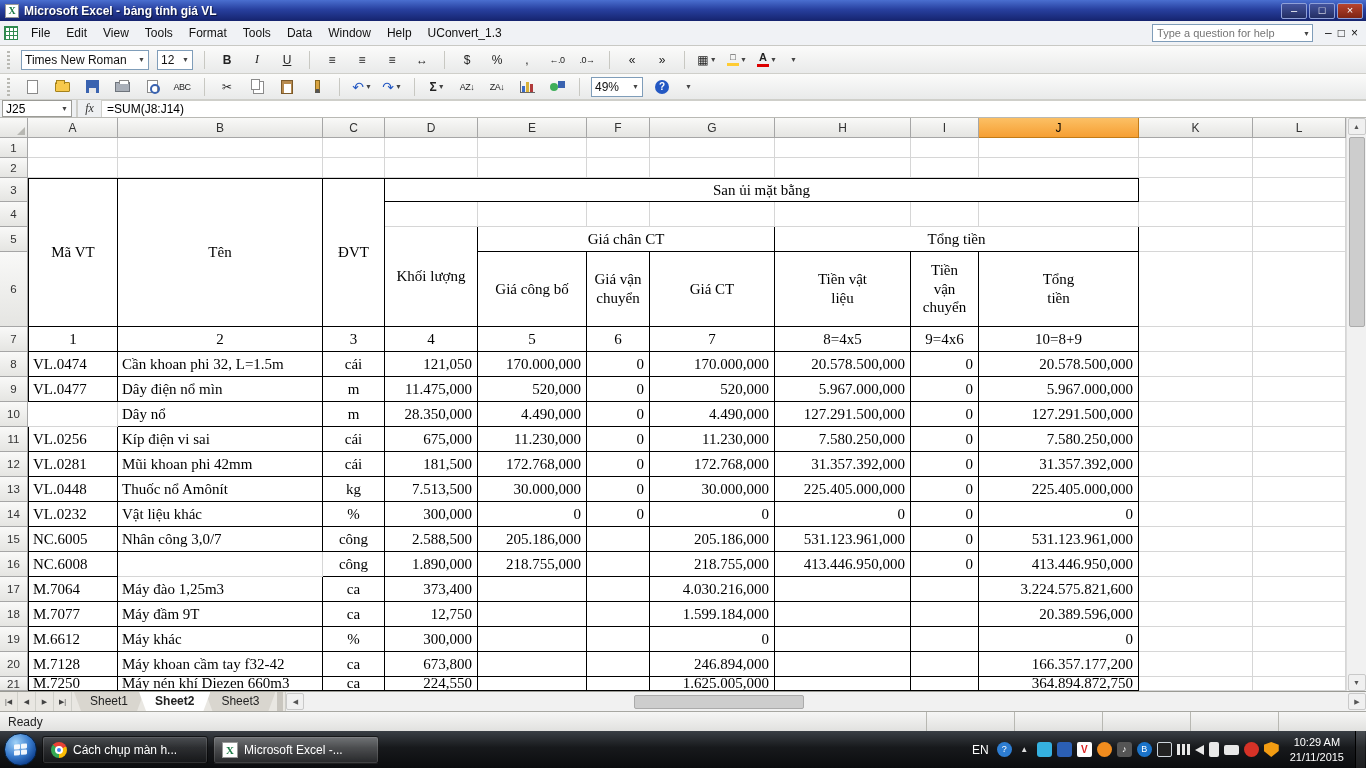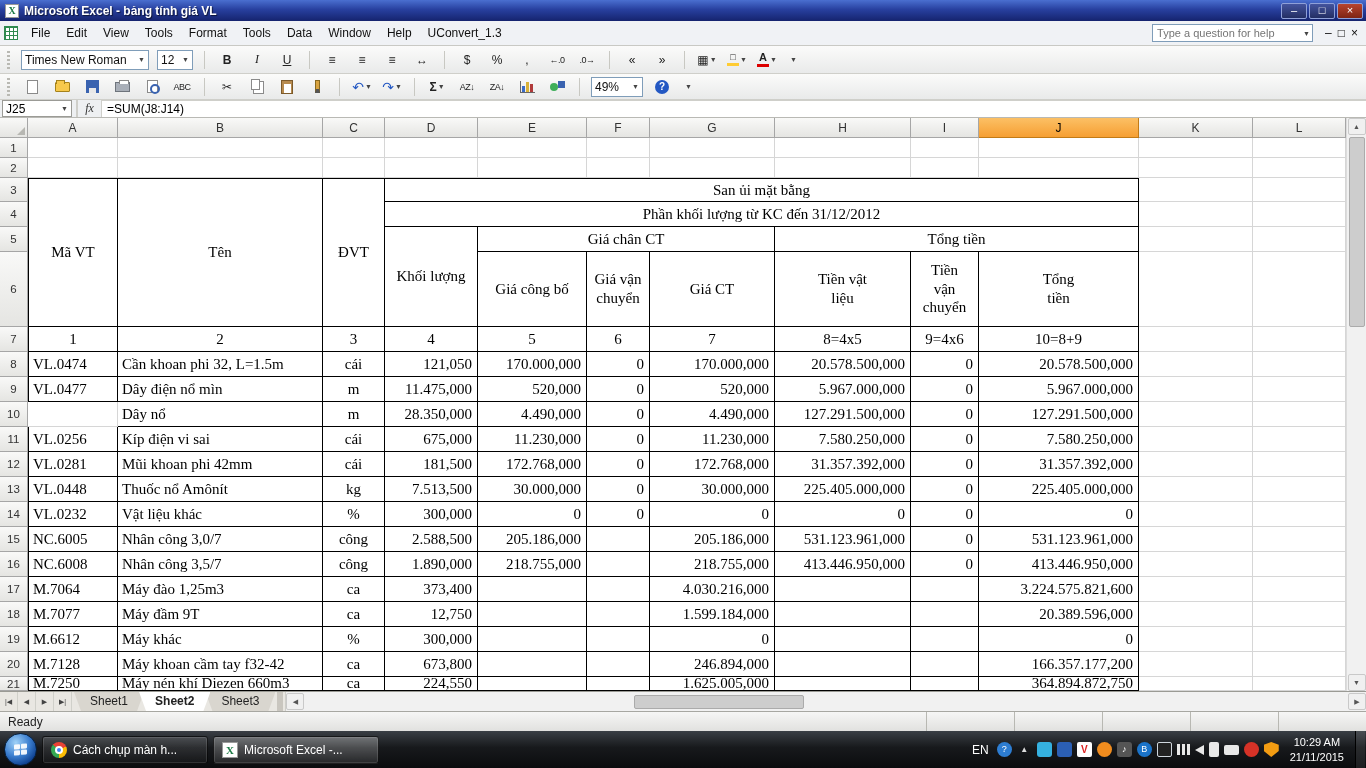--- a/index.html
+++ b/index.html
@@ -322,21 +322,20 @@
   </div>
 
   <div class="sheet-region">
     <div class="grid" id="grid">
       <div class="corner"></div>
 
       <div class="tcell th bt" style="grid-area:4/3/8/4">Tên</div>
       <div class="tcell th bt bl" style="grid-area:4/2/8/3">Mã VT</div>
       <div class="tcell th bt" style="grid-area:4/4/8/5">ĐVT</div>
       <div class="tcell th bt" style="grid-area:4/5/5/12">San ủi mặt bằng</div>
-      <div class="tcell th" style="grid-area:5/5/6/12">Phần khối lượng từ KC đến 31/12/2012</div>
       <div class="tcell th" style="grid-area:6/5/8/6">Khối lượng</div>
       <div class="tcell th" style="grid-area:6/6/7/9">Giá chân CT</div>
       <div class="tcell th" style="grid-area:6/9/7/12">Tổng tiền</div>
       <div class="tcell th" style="grid-area:7/6/8/7">Giá công bố</div>
       <div class="tcell th" style="grid-area:7/7/8/8">Giá vận chuyển</div>
       <div class="tcell th" style="grid-area:7/8/8/9">Giá CT</div>
       <div class="tcell th" style="grid-area:7/9/8/10;padding:0 34px">Tiền vật liệu</div>
       <div class="tcell th" style="grid-area:7/10/8/11;padding:0 9px">Tiền vận chuyển</div>
       <div class="tcell th" style="grid-area:7/11/8/12;padding:0 55px">Tổng tiền</div>
     <div class="colhead" style="grid-area: 1 / 2 / 2 / 3;">A</div>
@@ -708,21 +707,20 @@
         <div class="tcell left" style="grid-area: 16 / 3 / 17 / 4;">Nhân công 3,0/7</div>
         <div class="tcell center" style="grid-area: 16 / 4 / 17 / 5;">công</div>
         <div class="tcell num" style="grid-area: 16 / 5 / 17 / 6;">2.588,500</div>
         <div class="tcell num" style="grid-area: 16 / 6 / 17 / 7;">205.186,000</div>
         <div class="tcell num" style="grid-area: 16 / 7 / 17 / 8;"></div>
         <div class="tcell num" style="grid-area: 16 / 8 / 17 / 9;">205.186,000</div>
         <div class="tcell num" style="grid-area: 16 / 9 / 17 / 10;">531.123.961,000</div>
         <div class="tcell num" style="grid-area: 16 / 10 / 17 / 11;">0</div>
         <div class="tcell num" style="grid-area: 16 / 11 / 17 / 12;">531.123.961,000</div>
         <div class="tcell left bl" style="grid-area: 17 / 2 / 18 / 3;">NC.6008</div>
-        <div class="tcell left" style="grid-area: 17 / 3 / 18 / 4;">Nhân công 3,5/7</div>
         <div class="tcell center" style="grid-area: 17 / 4 / 18 / 5;">công</div>
         <div class="tcell num" style="grid-area: 17 / 5 / 18 / 6;">1.890,000</div>
         <div class="tcell num" style="grid-area: 17 / 6 / 18 / 7;">218.755,000</div>
         <div class="tcell num" style="grid-area: 17 / 7 / 18 / 8;"></div>
         <div class="tcell num" style="grid-area: 17 / 8 / 18 / 9;">218.755,000</div>
         <div class="tcell num" style="grid-area: 17 / 9 / 18 / 10;">413.446.950,000</div>
         <div class="tcell num" style="grid-area: 17 / 10 / 18 / 11;">0</div>
         <div class="tcell num" style="grid-area: 17 / 11 / 18 / 12;">413.446.950,000</div>
         <div class="tcell left bl" style="grid-area: 18 / 2 / 19 / 3;">M.7064</div>
         <div class="tcell left" style="grid-area: 18 / 3 / 19 / 4;">Máy đào 1,25m3</div>

